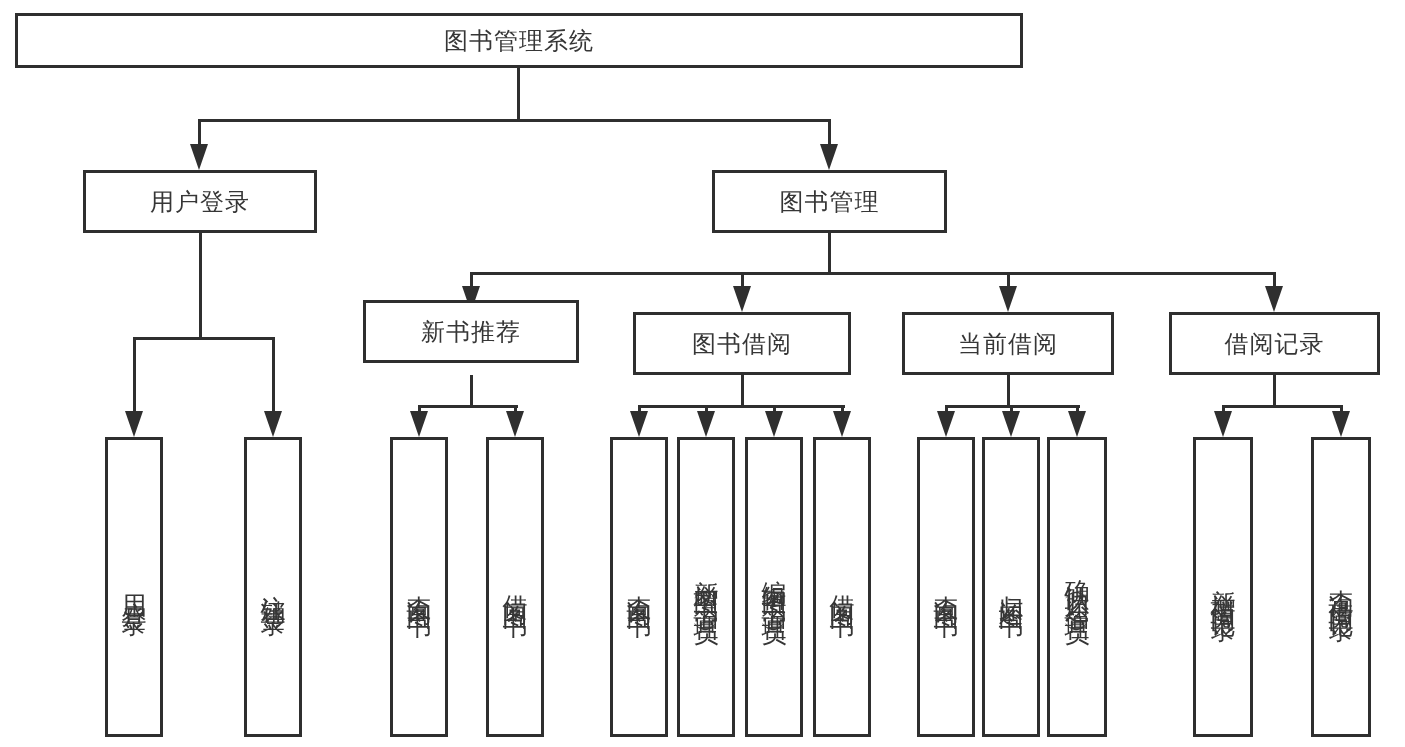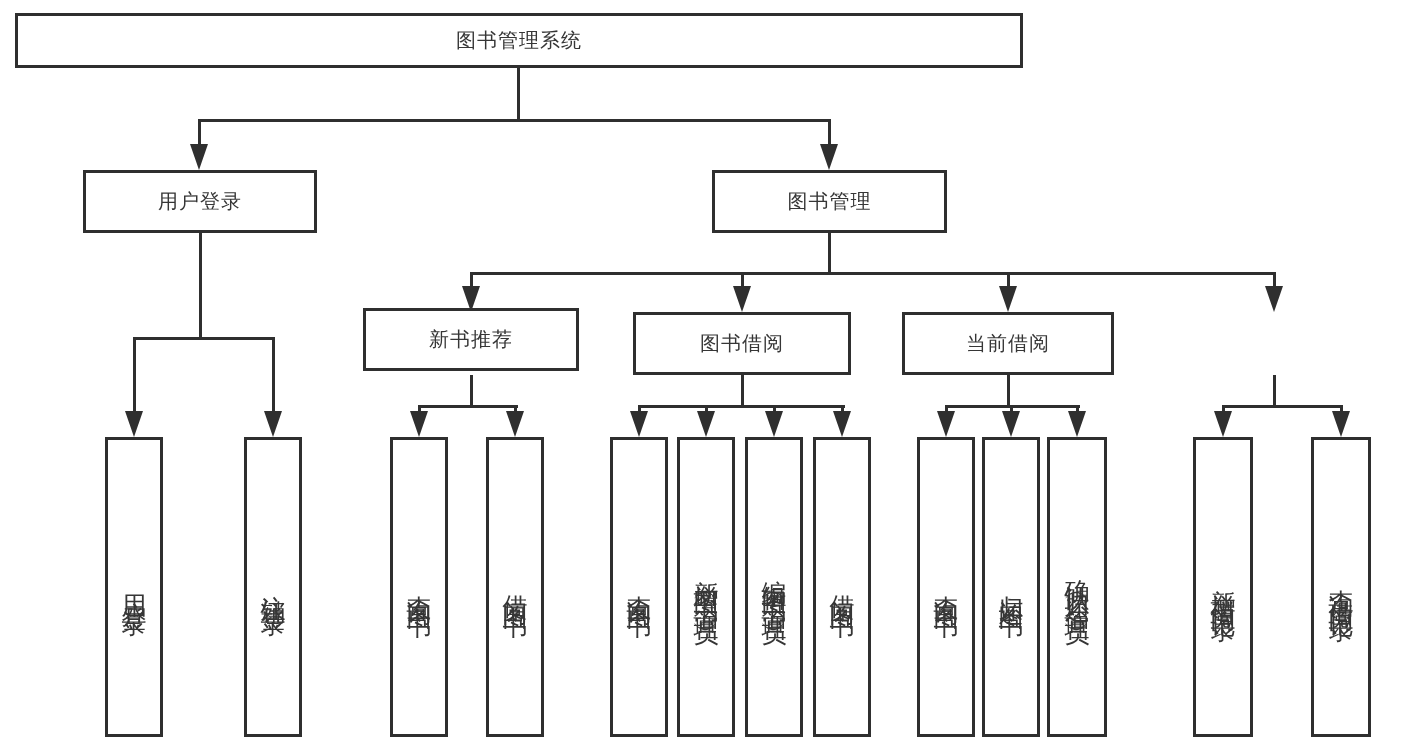--- a/index.html
+++ b/index.html
@@ -15,21 +15,21 @@
 
   .node {
     position: absolute;
     border: 3px solid #2f2f2f;
     background: #ffffff;
     display: flex;
     align-items: center;
     justify-content: center;
     color: #363636;
   }
-  .node-h { font-size: 20px; letter-spacing: 1px; }
+  .node-h { font-size: 24px; letter-spacing: 1px; }
   .node-v { font-size: 25px; }
   .node-v span {
     writing-mode: vertical-rl;
     text-orientation: mixed;
     letter-spacing: 6px;
     line-height: 1;
   }
 
   .vline { position: absolute; width: 3px; background: #2f2f2f; }
   .hline { position: absolute; height: 3px; background: #2f2f2f; }
@@ -85,28 +85,31 @@
   <div class="hline" style="left:470px; top:272px; width:806px;"></div>
   <div class="vline" style="left:470px; top:272px; height:17px;"></div>
   <div class="arrow" style="left:462px; top:286px;"></div>
   <div class="vline" style="left:741px; top:272px; height:17px;"></div>
   <div class="arrow" style="left:733px; top:286px;"></div>
   <div class="vline" style="left:1007px; top:272px; height:17px;"></div>
   <div class="arrow" style="left:999px; top:286px;"></div>
   <div class="vline" style="left:1273px; top:272px; height:17px;"></div>
   <div class="arrow" style="left:1265px; top:286px;"></div>
 
-  <div class="node node-h" style="left:363px; top:308px; width:216px; height:63px;">
+  <div class="node node-h" style="left:363px; top:300px; width:216px; height:63px;">
     <span>新书推荐</span>
   </div>
   <div class="node node-h" style="left:902px; top:312px; width:212px; height:63px;">
     <span>当前借阅</span>
   </div>
   <div class="node node-h" style="left:633px; top:312px; width:218px; height:63px;">
     <span>图书借阅</span>
+  </div>
+  <div class="node node-h" style="left:1169px; top:312px; width:211px; height:63px;">
+    <span>借阅记录</span>
   </div>
 
   <div class="vline" style="left:470px; top:375px; height:33px;"></div>
   <div class="hline" style="left:418px; top:405px; width:100px;"></div>
   <div class="vline" style="left:418px; top:405px; height:9px;"></div>
   <div class="arrow" style="left:410px; top:411px;"></div>
   <div class="vline" style="left:514px; top:405px; height:9px;"></div>
   <div class="arrow" style="left:506px; top:411px;"></div>
 
   <div class="vline" style="left:741px; top:375px; height:33px;"></div>

